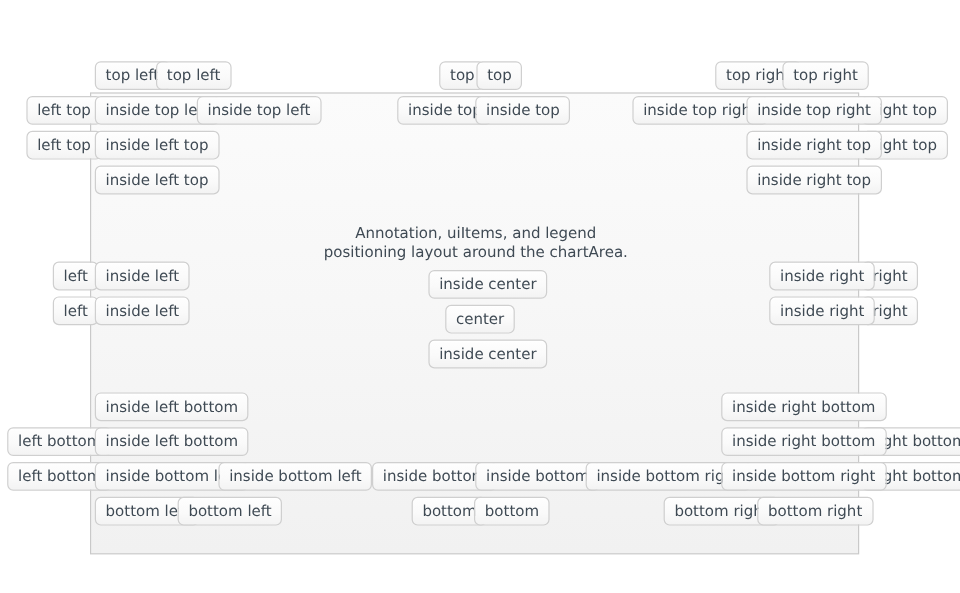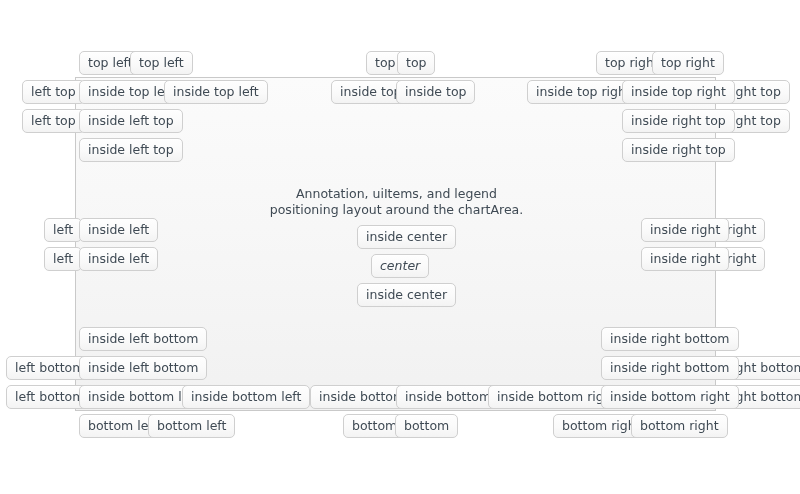--- a/index.html
+++ b/index.html
@@ -21,21 +21,21 @@
     overflow: hidden;
     background: #ffffff;
   }
 
   
   .chart-area {
     position: absolute;
     left: 75px;
     top: 77px;
     width: 641px;
-    height: 334px;
+    height: 385px;
     box-sizing: border-box;
     border: 1px solid #c9c9c9;
     background: linear-gradient(180deg, #fbfbfb 0%, #f7f7f7 45%, #f1f1f1 100%);
   }
 
   .chart-caption {
     position: absolute;
     left: 0;
     top: 108px;
     width: 641px;
@@ -106,21 +106,21 @@
       <div class="pill" style="left: 622px; top: 80px;">inside top right</div>
       <div class="pill" style="left: 79px; top: 109px;">inside left top</div>
       <div class="pill" style="left: 79px; top: 138px;">inside left top</div>
       <div class="pill" style="left: 622px; top: 109px;">inside right top</div>
       <div class="pill" style="left: 622px; top: 138px;">inside right top</div>
       <div class="pill" style="left: 79px; top: 218px;">inside left</div>
       <div class="pill" style="left: 79px; top: 247px;">inside left</div>
       <div class="pill" style="left: 641px; top: 218px;">inside right</div>
       <div class="pill" style="left: 641px; top: 247px;">inside right</div>
       <div class="pill" style="left: 357px; top: 225px;">inside center</div>
-      <div class="pill" style="left: 371px; top: 254px; font-style: italic;">center</div>
+      <div class="pill" style="left: 371px; top: 254px;">center</div>
       <div class="pill" style="left: 357px; top: 283px;">inside center</div>
       <div class="pill" style="left: 79px; top: 327px;">inside left bottom</div>
       <div class="pill" style="left: 79px; top: 356px;">inside left bottom</div>
       <div class="pill" style="left: 601px; top: 327px;">inside right bottom</div>
       <div class="pill" style="left: 601px; top: 356px;">inside right bottom</div>
       <div class="pill" style="left: 79px; top: 385px;">inside bottom left</div>
       <div class="pill" style="left: 182px; top: 385px;">inside bottom left</div>
       <div class="pill" style="left: 310px; top: 385px;">inside bottom</div>
       <div class="pill" style="left: 396px; top: 385px;">inside bottom</div>
       <div class="pill" style="left: 488px; top: 385px;">inside bottom right</div>

